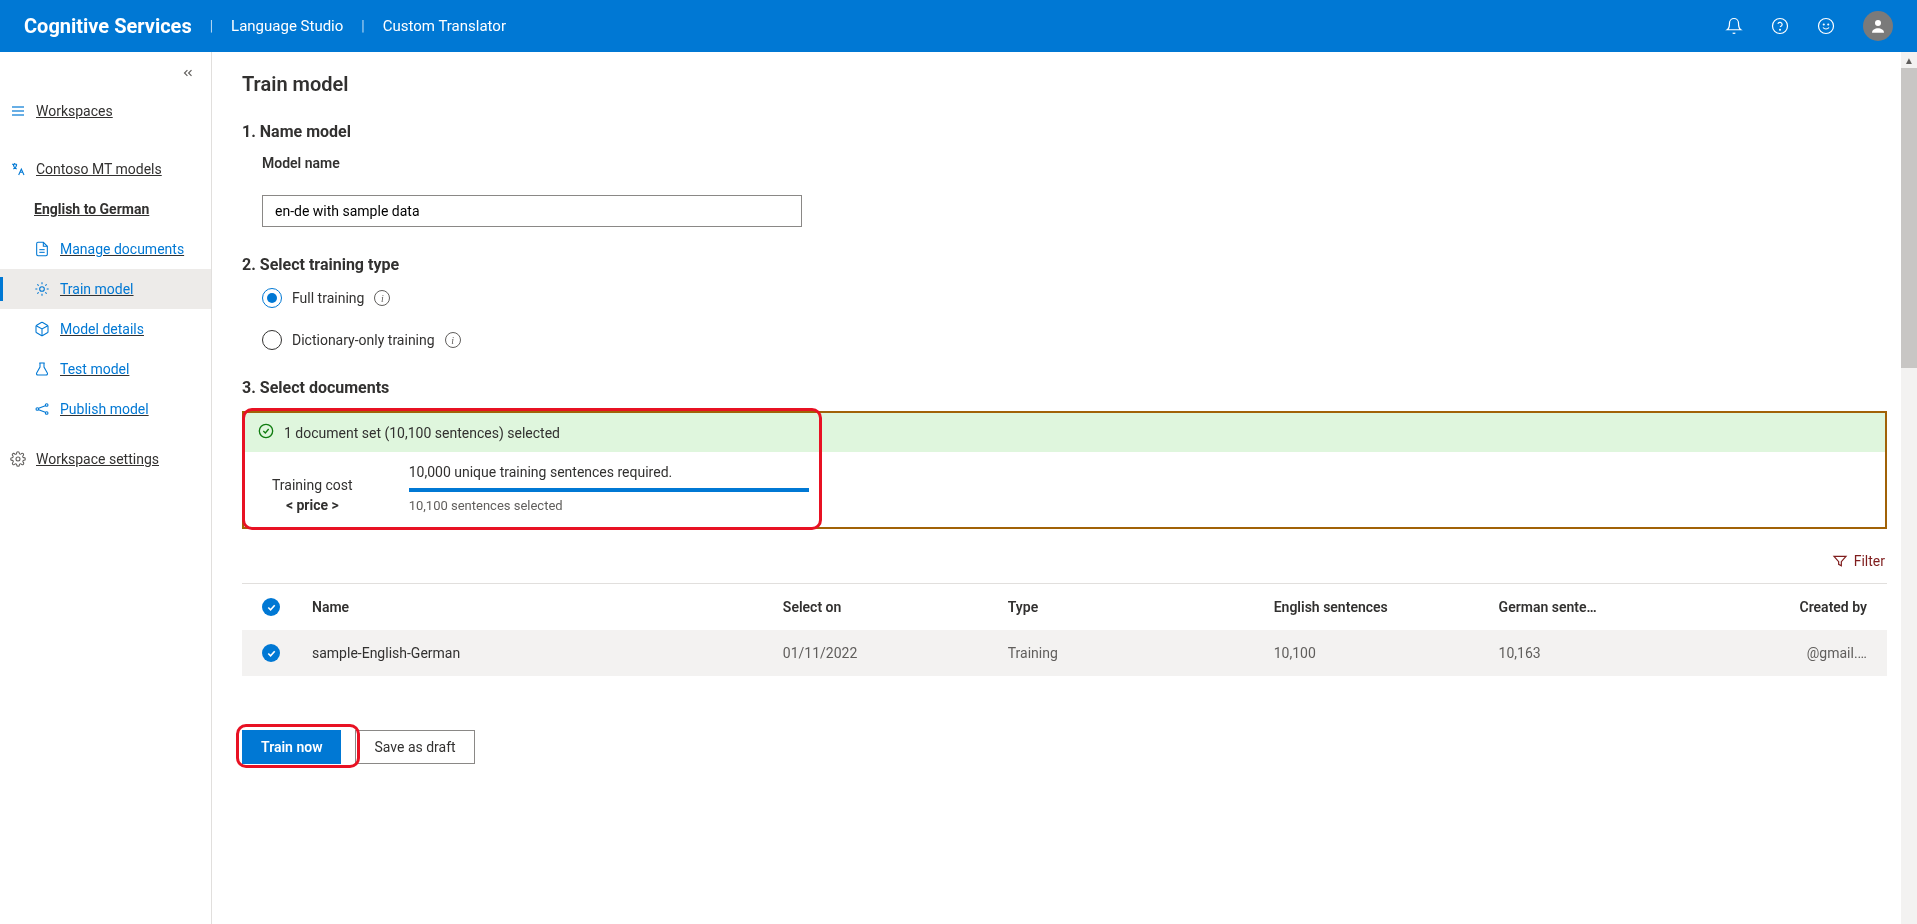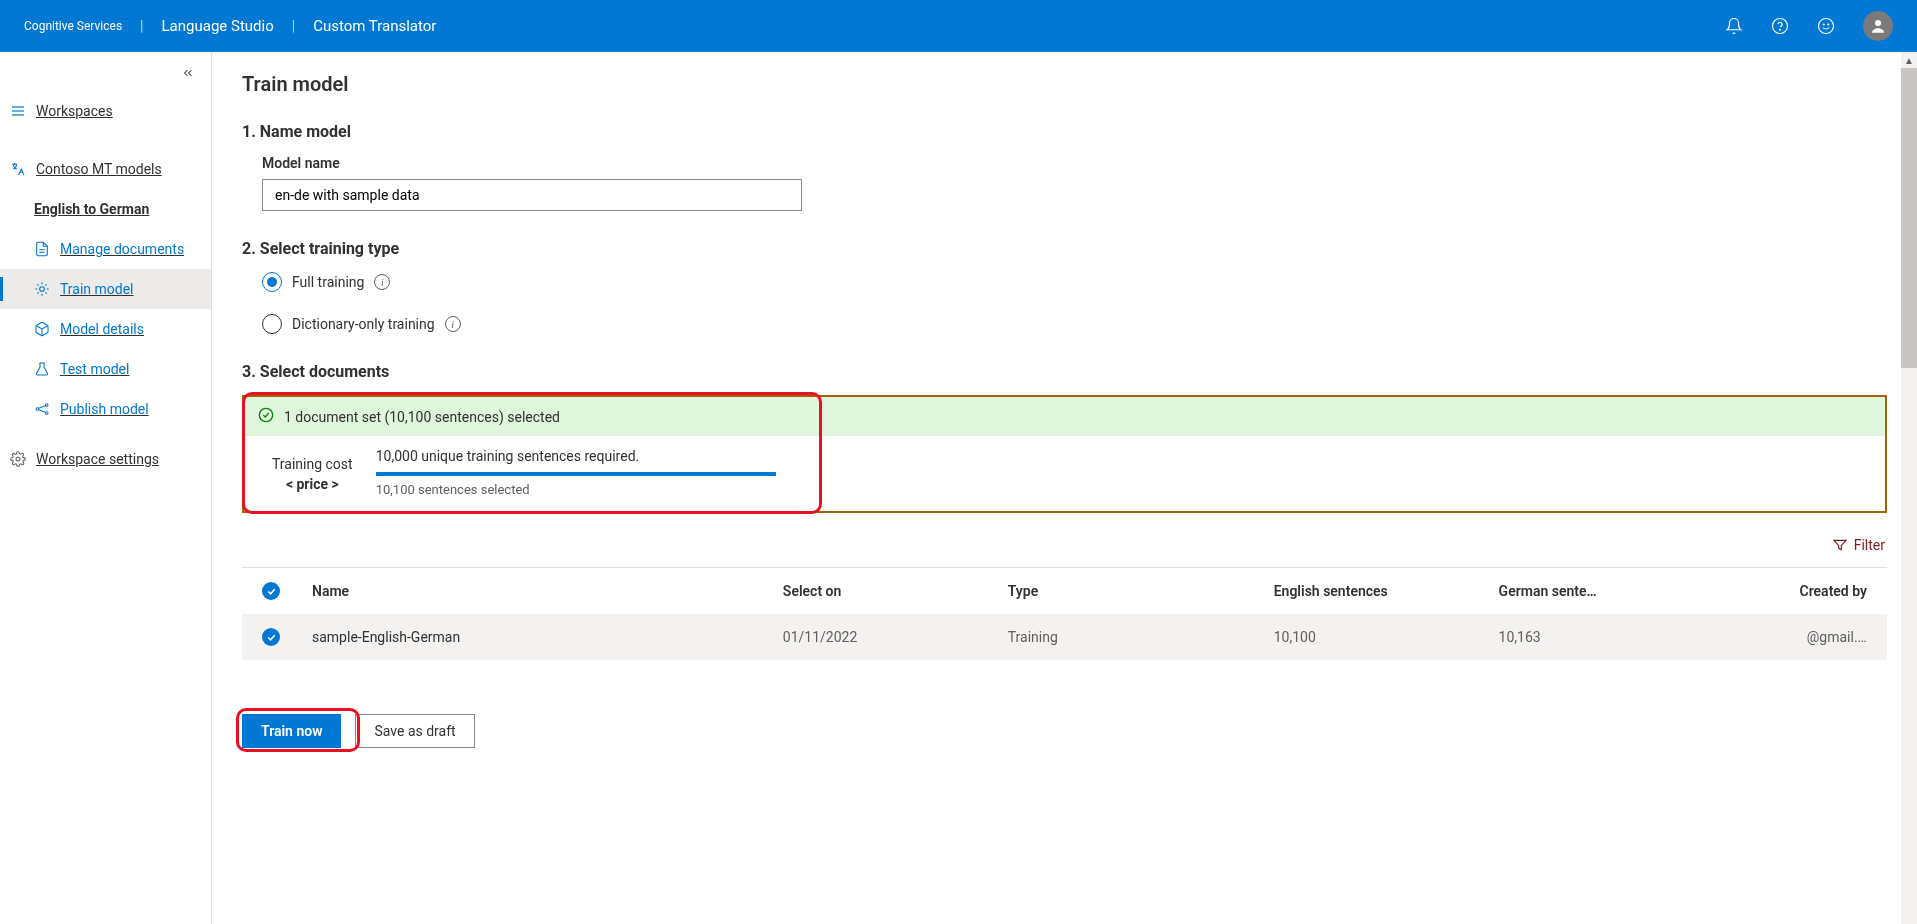--- a/index.html
+++ b/index.html
@@ -27,21 +27,21 @@
       display: flex;
       align-items: center;
       gap: 0;
     }
     .header-link {
       color: #fff;
       font-size: 15px;
       padding: 0 18px;
       cursor: pointer;
     }
-    .header-link.first { padding-left: 0; font-size: 12px; }
+    .header-link.first { padding-left: 0; font-size: 20px; font-weight: bold; }
     .header-sep {
       color: rgba(255,255,255,0.7);
     }
     .header-right {
       margin-left: auto;
       display: flex;
       align-items: center;
       gap: 28px;
     }
     .header-icon {
@@ -132,21 +132,21 @@
     }
     .section-title {
       font-size: 16px;
       font-weight: 700;
       margin-bottom: 14px;
     }
     .section { margin-bottom: 28px; }
     .field-label {
       font-weight: 600;
       font-size: 14px;
-      margin-bottom: 8px;
+      margin-bottom: 24px;
       padding-left: 20px;
     }
     .text-input {
       width: 540px;
       padding: 7px 12px;
       border: 1px solid #8a8886;
       font-size: 14px;
       margin-left: 20px;
       font-family: inherit;
     }
@@ -201,22 +201,22 @@
       align-items: center;
       gap: 10px;
       color: #323130;
     }
     .check-icon {
       color: #107c10;
     }
     .banner-body {
       padding: 12px 14px 14px 28px;
       display: flex;
-      gap: 23px;
-      align-items: center;
+      gap: 56px;
+      align-items: flex-end;
     }
     .cost-block {
       text-align: center;
       padding-top: 2px;
     }
     .cost-label { font-size: 14px; }
     .cost-price { font-weight: 700; font-size: 14px; margin-top: 4px; }
     .progress-block { flex: 1; max-width: 400px; }
     .progress-req { font-size: 14px; margin-bottom: 8px; }
     .progress-bar {

